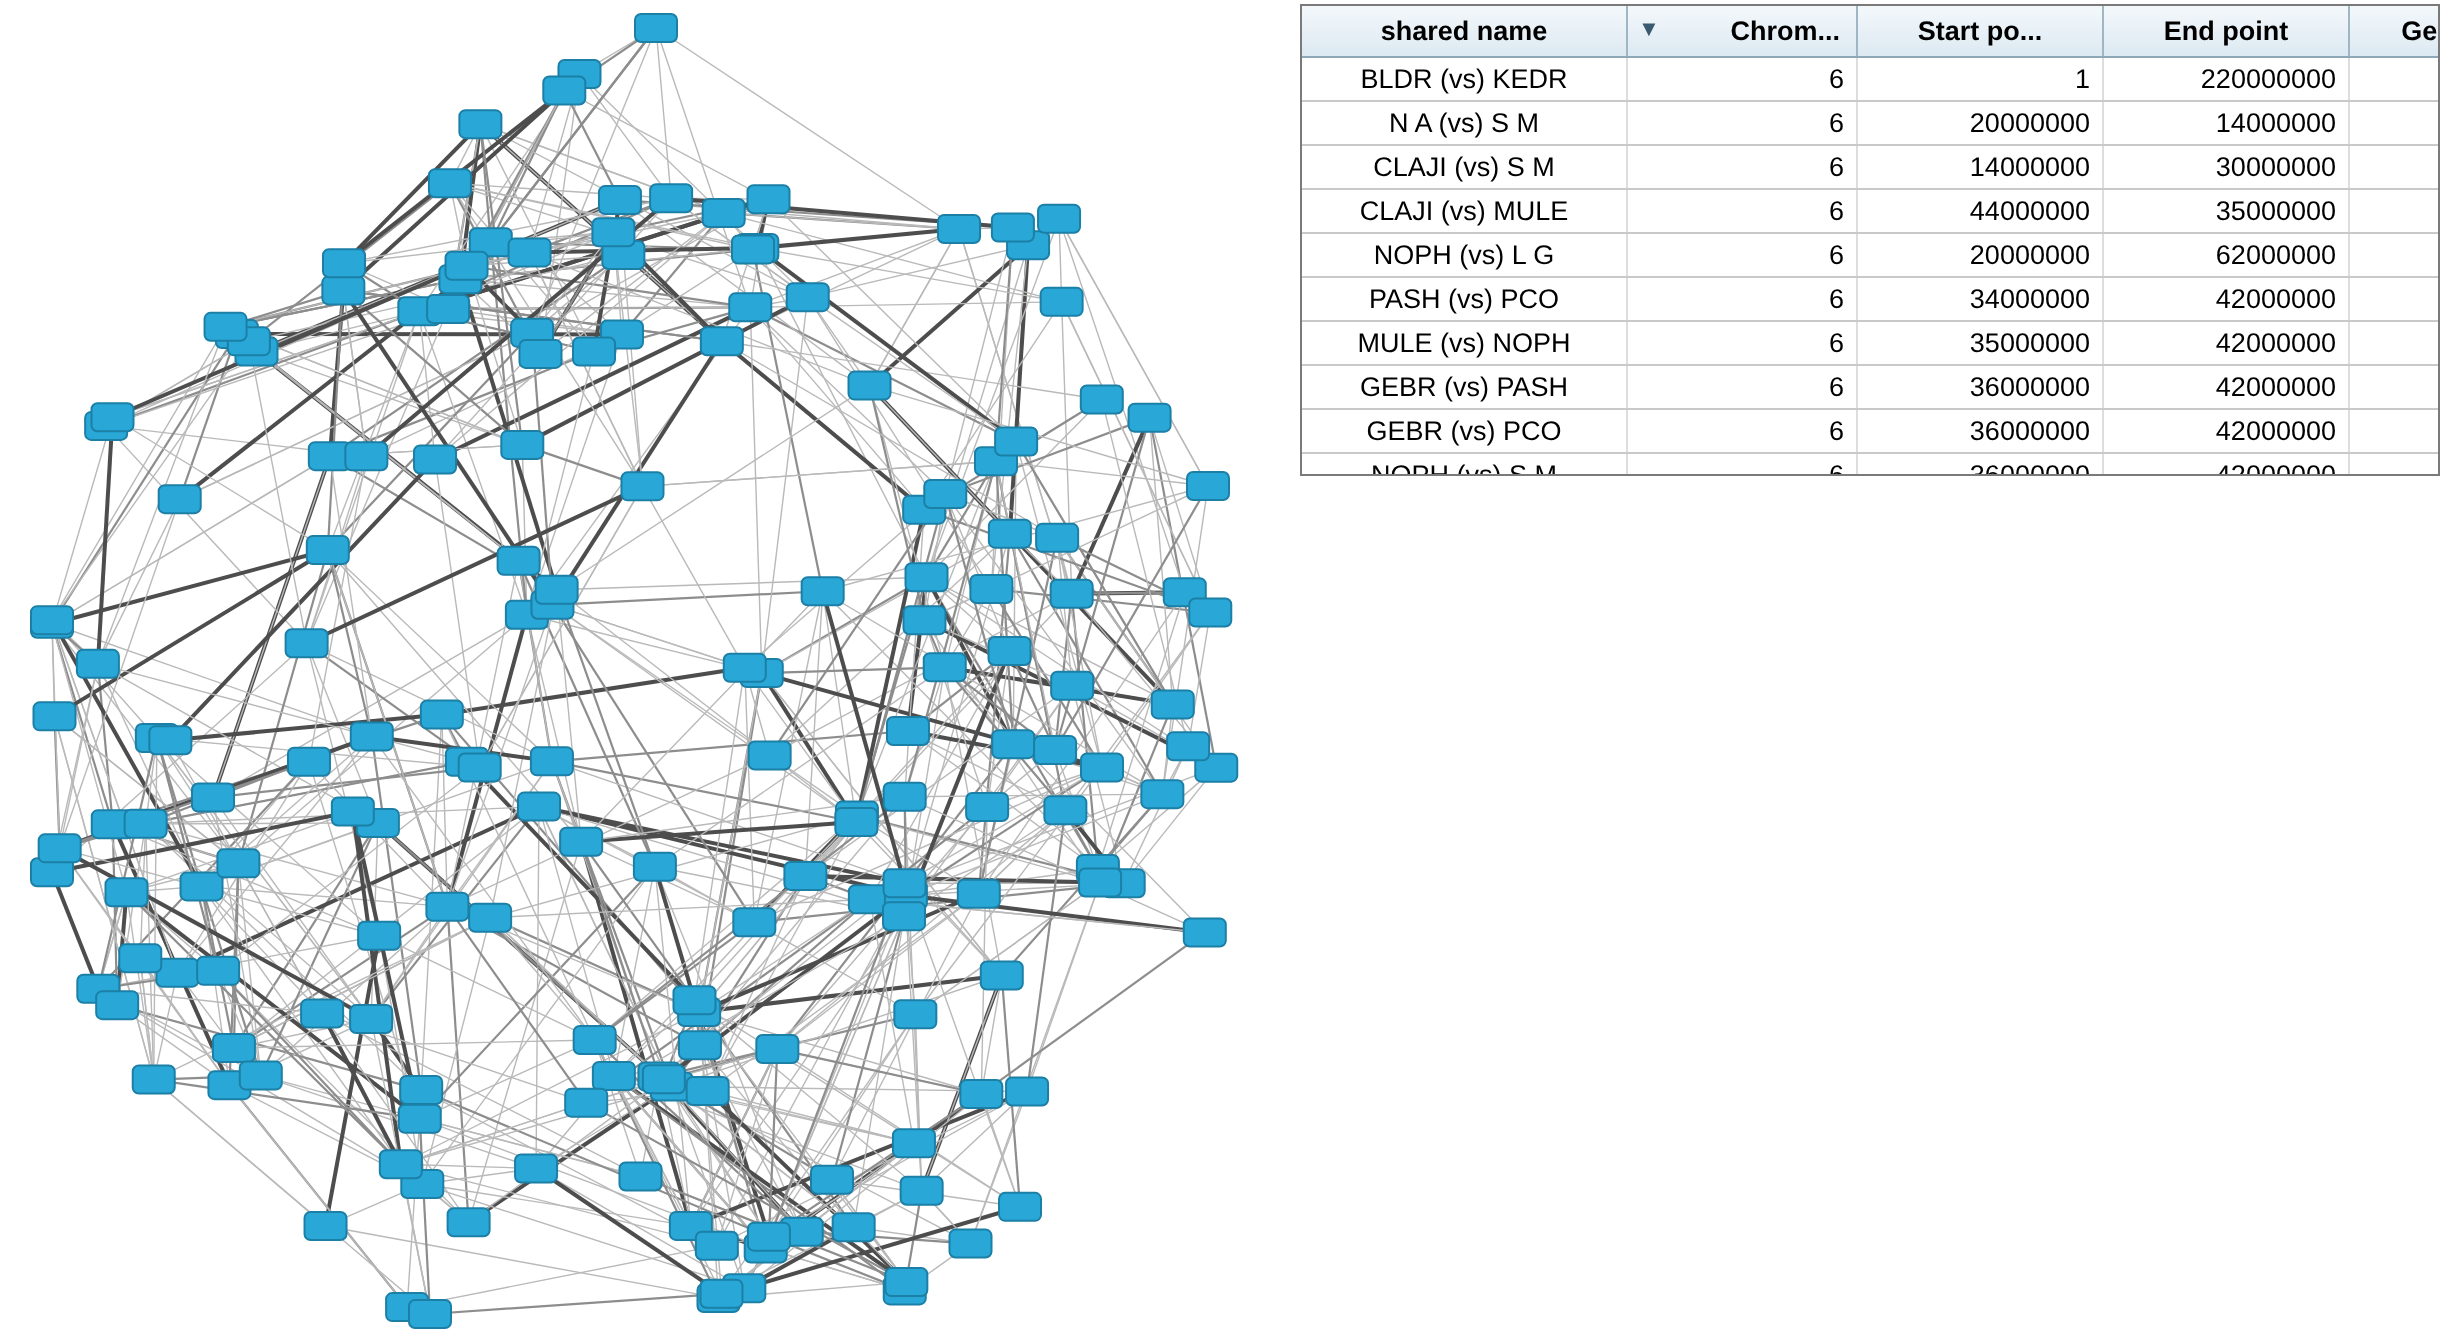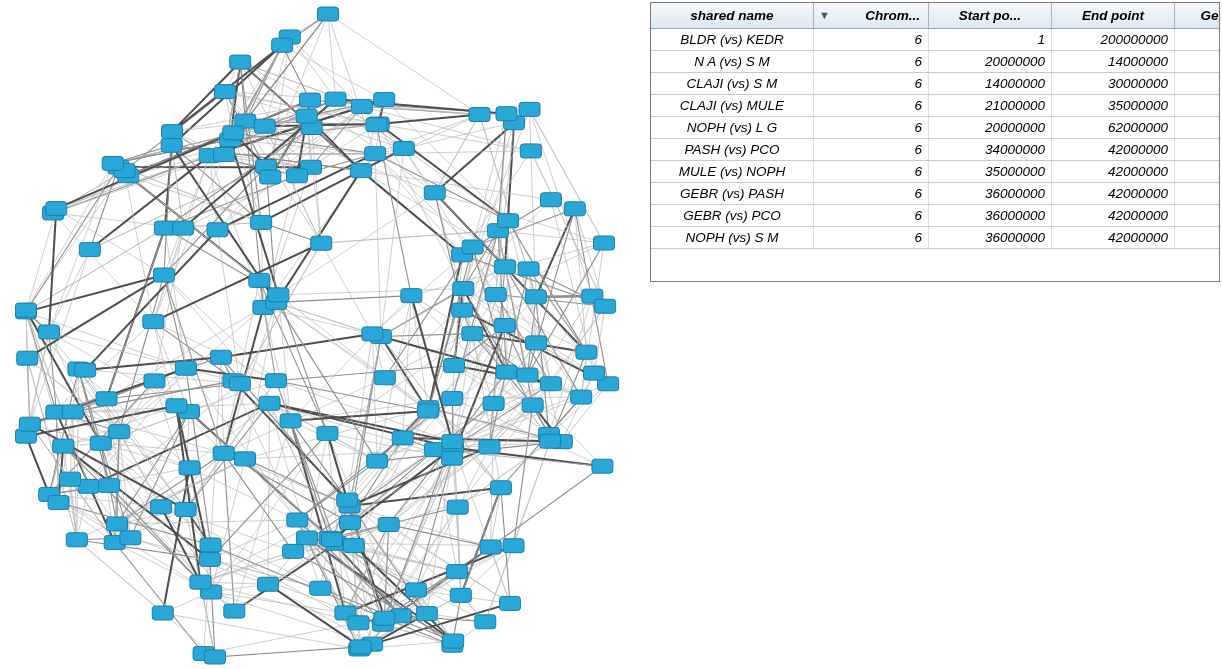--- a/index.html
+++ b/index.html
@@ -38,26 +38,25 @@
     height: 669px;
     background: #ffffff;
   }
 
   
   #table-panel {
     position: absolute;
     left: 2px;
     top: 2px;
     width: 570px;
-    height: 280px;
+    height: 236px;
     border: 1px solid #7a7a7a;
     background: #ffffff;
     box-sizing: border-box;
     overflow: hidden;
-    font-style: italic;
   }
   table.data-table {
     border-collapse: collapse;
     width: 100%;
     font-size: 13.5px;
     color: #000000;
     table-layout: fixed;
   }
   table.data-table thead th {
     background: linear-gradient(to bottom, #f4f8fb 0%, #dce9f2 100%);
@@ -1548,41 +1547,41 @@
           <th class="col-w-gen">
             <span>Genetic...</span>
           </th>
         </tr>
       </thead>
       <tbody id="table-body">
           <tr>
             <td class="c-name col-w-name">BLDR (vs) KEDR</td>
             <td class="c-num col-w-chrom">6</td>
             <td class="c-num col-w-start">1</td>
-            <td class="c-num col-w-end">200000000</td>
+            <td class="c-num col-w-end">220000000</td>
             <td class="c-num col-w-gen">192.0</td>
           </tr>
           <tr>
             <td class="c-name col-w-name">N A (vs) S M</td>
             <td class="c-num col-w-chrom">6</td>
             <td class="c-num col-w-start">20000000</td>
             <td class="c-num col-w-end">14000000</td>
             <td class="c-num col-w-gen">6.6</td>
           </tr>
           <tr>
             <td class="c-name col-w-name">CLAJI (vs) S M</td>
             <td class="c-num col-w-chrom">6</td>
             <td class="c-num col-w-start">14000000</td>
             <td class="c-num col-w-end">30000000</td>
             <td class="c-num col-w-gen">7.5</td>
           </tr>
           <tr>
             <td class="c-name col-w-name">CLAJI (vs) MULE</td>
             <td class="c-num col-w-chrom">6</td>
-            <td class="c-num col-w-start">21000000</td>
+            <td class="c-num col-w-start">44000000</td>
             <td class="c-num col-w-end">35000000</td>
             <td class="c-num col-w-gen">5.9</td>
           </tr>
           <tr>
             <td class="c-name col-w-name">NOPH (vs) L G</td>
             <td class="c-num col-w-chrom">6</td>
             <td class="c-num col-w-start">20000000</td>
             <td class="c-num col-w-end">62000000</td>
             <td class="c-num col-w-gen">16.9</td>
           </tr>

